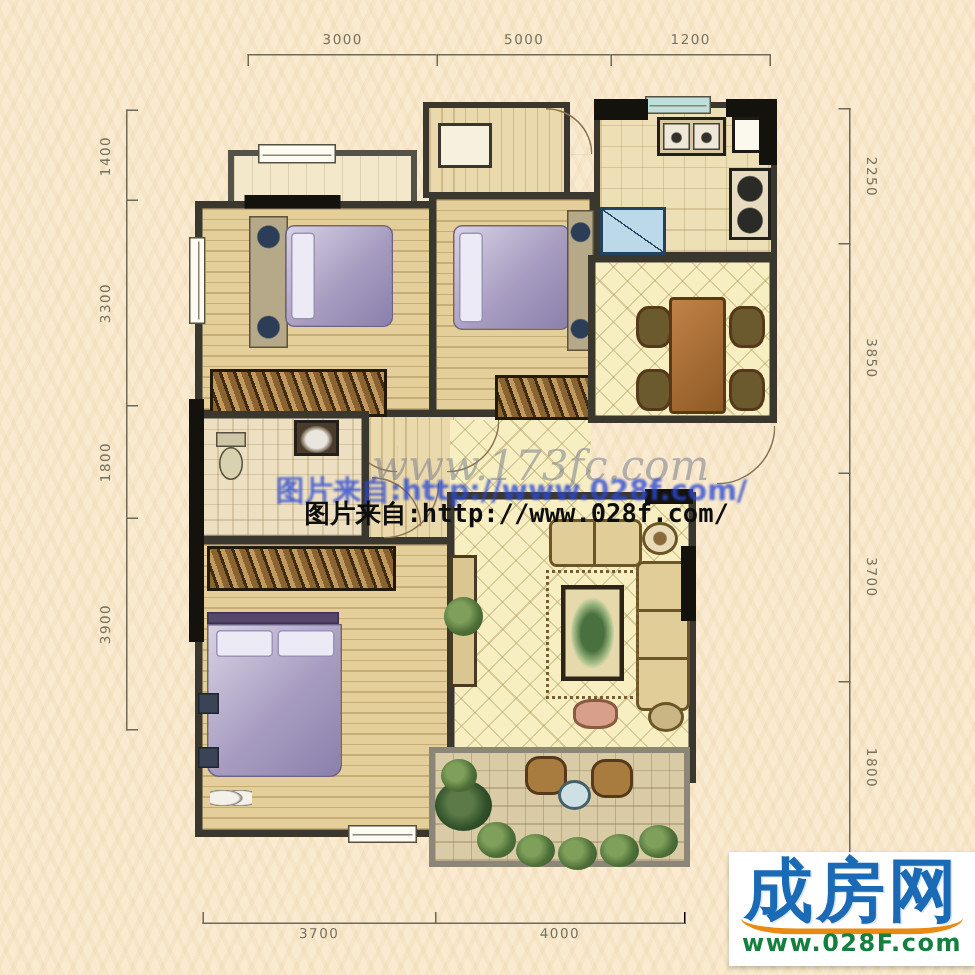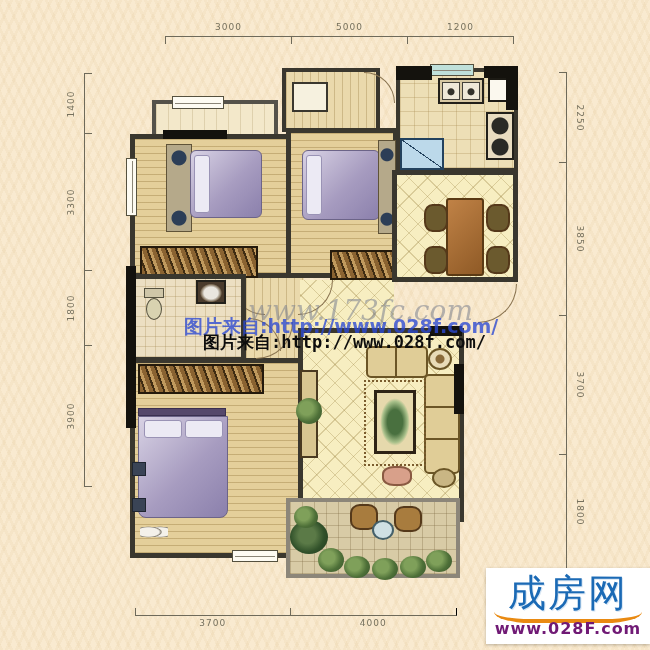--- a/index.html
+++ b/index.html
@@ -67,24 +67,24 @@
   
   .wm-script{position:absolute;left:248px;top:294px;font-family:"DejaVu Serif","Liberation Serif",serif;
     font-style:italic;font-size:28px;color:rgba(122,128,142,.55);white-space:nowrap;}
   .wm-blue{position:absolute;left:184px;top:314px;font-weight:bold;font-size:19px;color:#2b49d4;
     opacity:.78;filter:blur(.7px);white-space:nowrap;}
   .wm-black{position:absolute;left:203px;top:331px;font-family:"DejaVu Sans Mono","Liberation Mono",monospace;
     font-weight:bold;font-size:17px;color:#0d0d0d;white-space:nowrap;}
   
   .logo-box{position:absolute;left:486px;top:568px;width:164px;height:76px;background:#fff;
     box-shadow:0 1px 3px rgba(0,0,0,.25);display:flex;flex-direction:column;align-items:center;justify-content:center;}
-  .logo-title{font-weight:normal;font-size:38px;line-height:36px;color:#1b6ab5;letter-spacing:2px;
+  .logo-title{font-weight:bold;font-size:46px;line-height:36px;color:#1b6ab5;letter-spacing:2px;
     text-shadow:1px 1px 0 #d7e6f4;}
   .logo-swoosh{width:148px;height:18px;margin-top:-10px;border-bottom:4px solid #e98a12;border-radius:50% / 100%;}
-  .logo-url{font-weight:bold;font-size:16px;color:#701a75;margin-top:-4px;letter-spacing:1px;}
+  .logo-url{font-weight:bold;font-size:16px;color:#15803d;margin-top:-4px;letter-spacing:1px;}
 </style>
 </head>
 <body>
 
 <div class="ruler ruler-top" style="left:165px;top:36px;width:414px;">
   <div class="rt-seg" style="width:125px;">
       <span class="lbl">3000</span>
     </div>
   <div class="rt-seg" style="width:115px;">
       <span class="lbl">5000</span>

